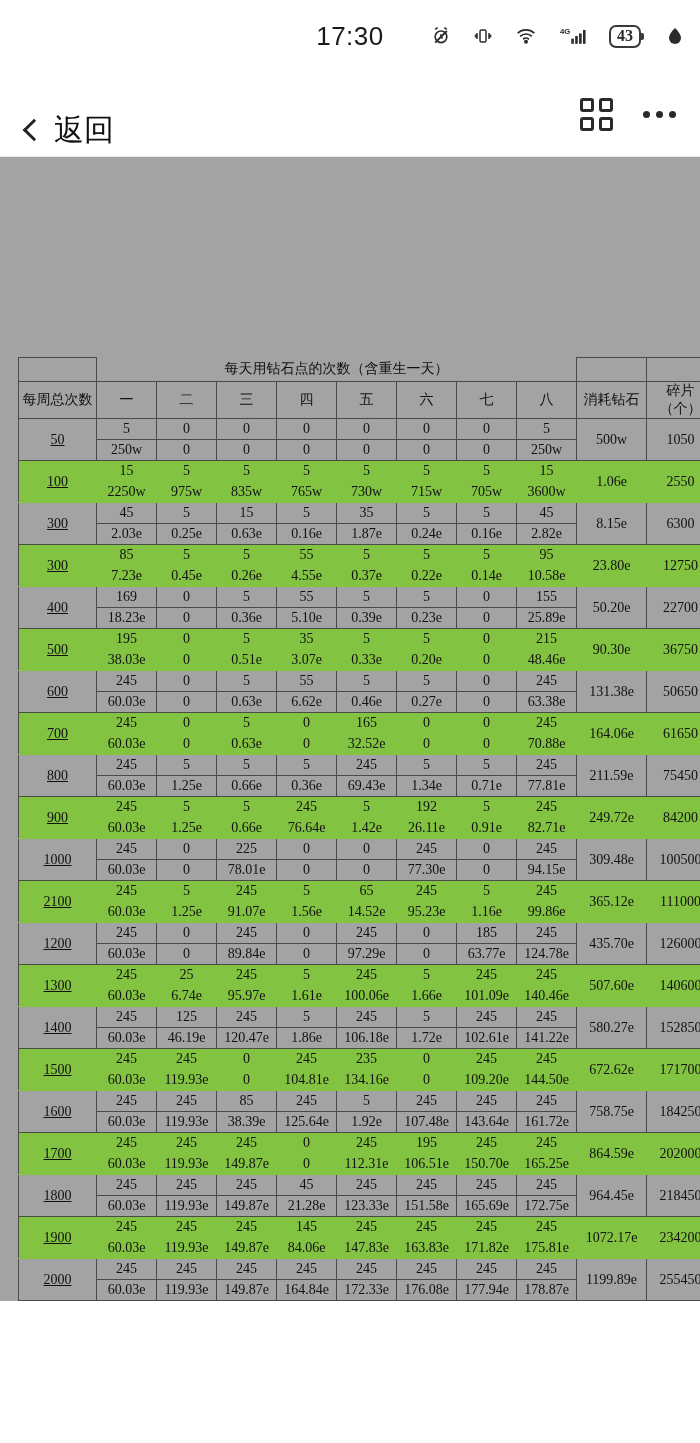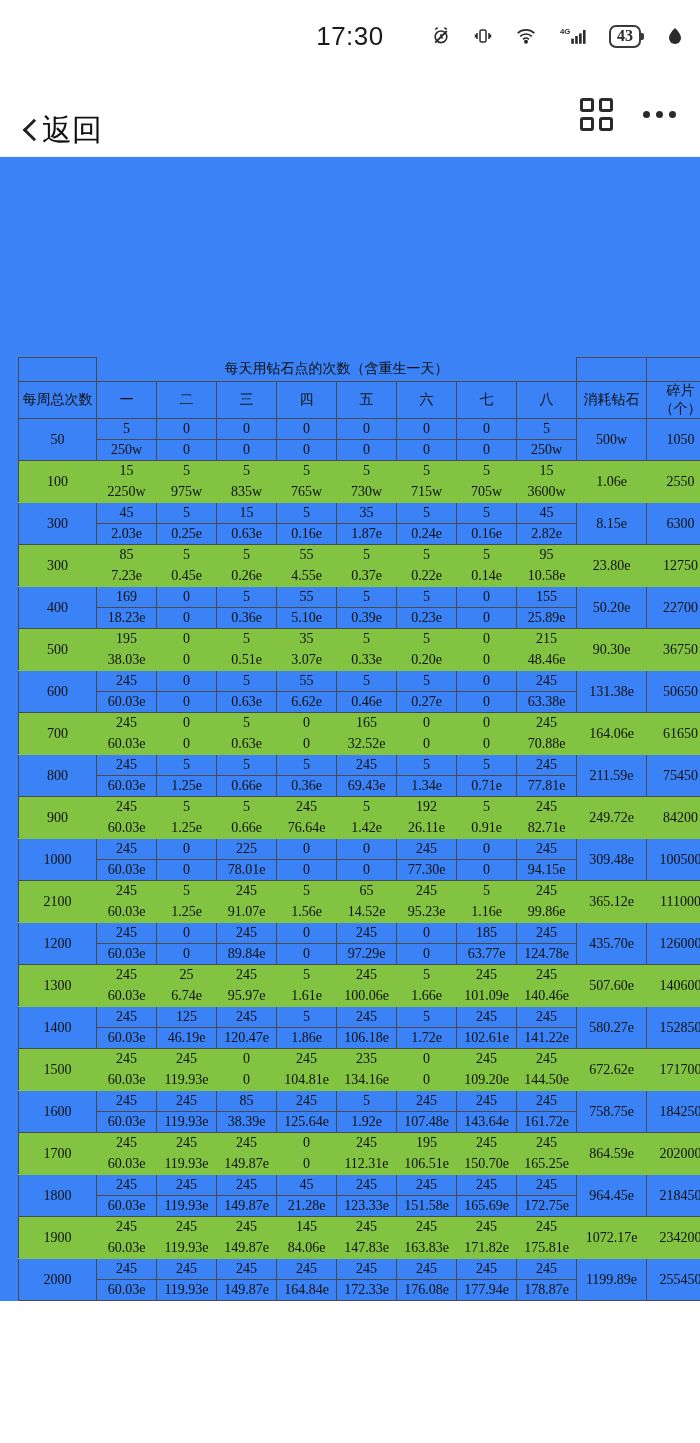--- a/index.html
+++ b/index.html
@@ -62,21 +62,21 @@
     width: 700px;
     background: #ffffff;
     display: flex;
     align-items: center;
     padding: 0 22px 0 22px;
     border-bottom: 1px solid #ececec;
   }
   .nav-back {
     display: flex;
     align-items: center;
-    gap: 0;
+    gap: 12px;
     cursor: pointer;
     margin-top: 32px;
   }
   .chevron-left {
     width: 16px; height: 16px;
     border-left: 3px solid #222;
     border-bottom: 3px solid #222;
     transform: rotate(45deg);
     margin-left: 4px;
   }
@@ -108,21 +108,21 @@
   .dots-icon i {
     width: 7px; height: 7px;
     background: #2a2a2a;
     border-radius: 50%;
     display: block;
   }
 
   
   .content {
     width: 700px;
-    background: #3b82f6;
+    background: #a3a3a3;
     padding-top: 200px;
   }
 
   
   .table-wrap { padding: 0 18px 0 18px; }
   table.grid {
     border-collapse: collapse;
     width: 658px;
     table-layout: fixed;
     font-family: "Liberation Serif", "DejaVu Serif", serif;
@@ -140,21 +140,21 @@
   .hdr-cols td { height: 24px; font-size: 16px; }
   .nb-top { border-top: none; }
   .nb-bottom { border-bottom: none; }
   .nb-all { border: none; }
 
   .col-total { width: 78px; }
   .col-day   { width: 60px; }
   .col-gem   { width: 70px; }
   .col-frag  { width: 68px; }
 
-  td.rowlabel { font-size: 15px; }
+  td.rowlabel { font-size: 15px; text-decoration: underline; }
   td.num { font-size: 13.5px; height: 21px; }
   td.gemcell, td.fragcell { font-size: 14px; }
 
   tr.green td { background: #82c341; }
   tr.green td.num,
   tr.green td.rowlabel,
   tr.green td.gemcell,
   tr.green td.fragcell { border-color: #82c341; }
   tr.green-top td { border-top-color: #4a4a4a; }
   tr.green-bot td { border-bottom-color: #4a4a4a; }

